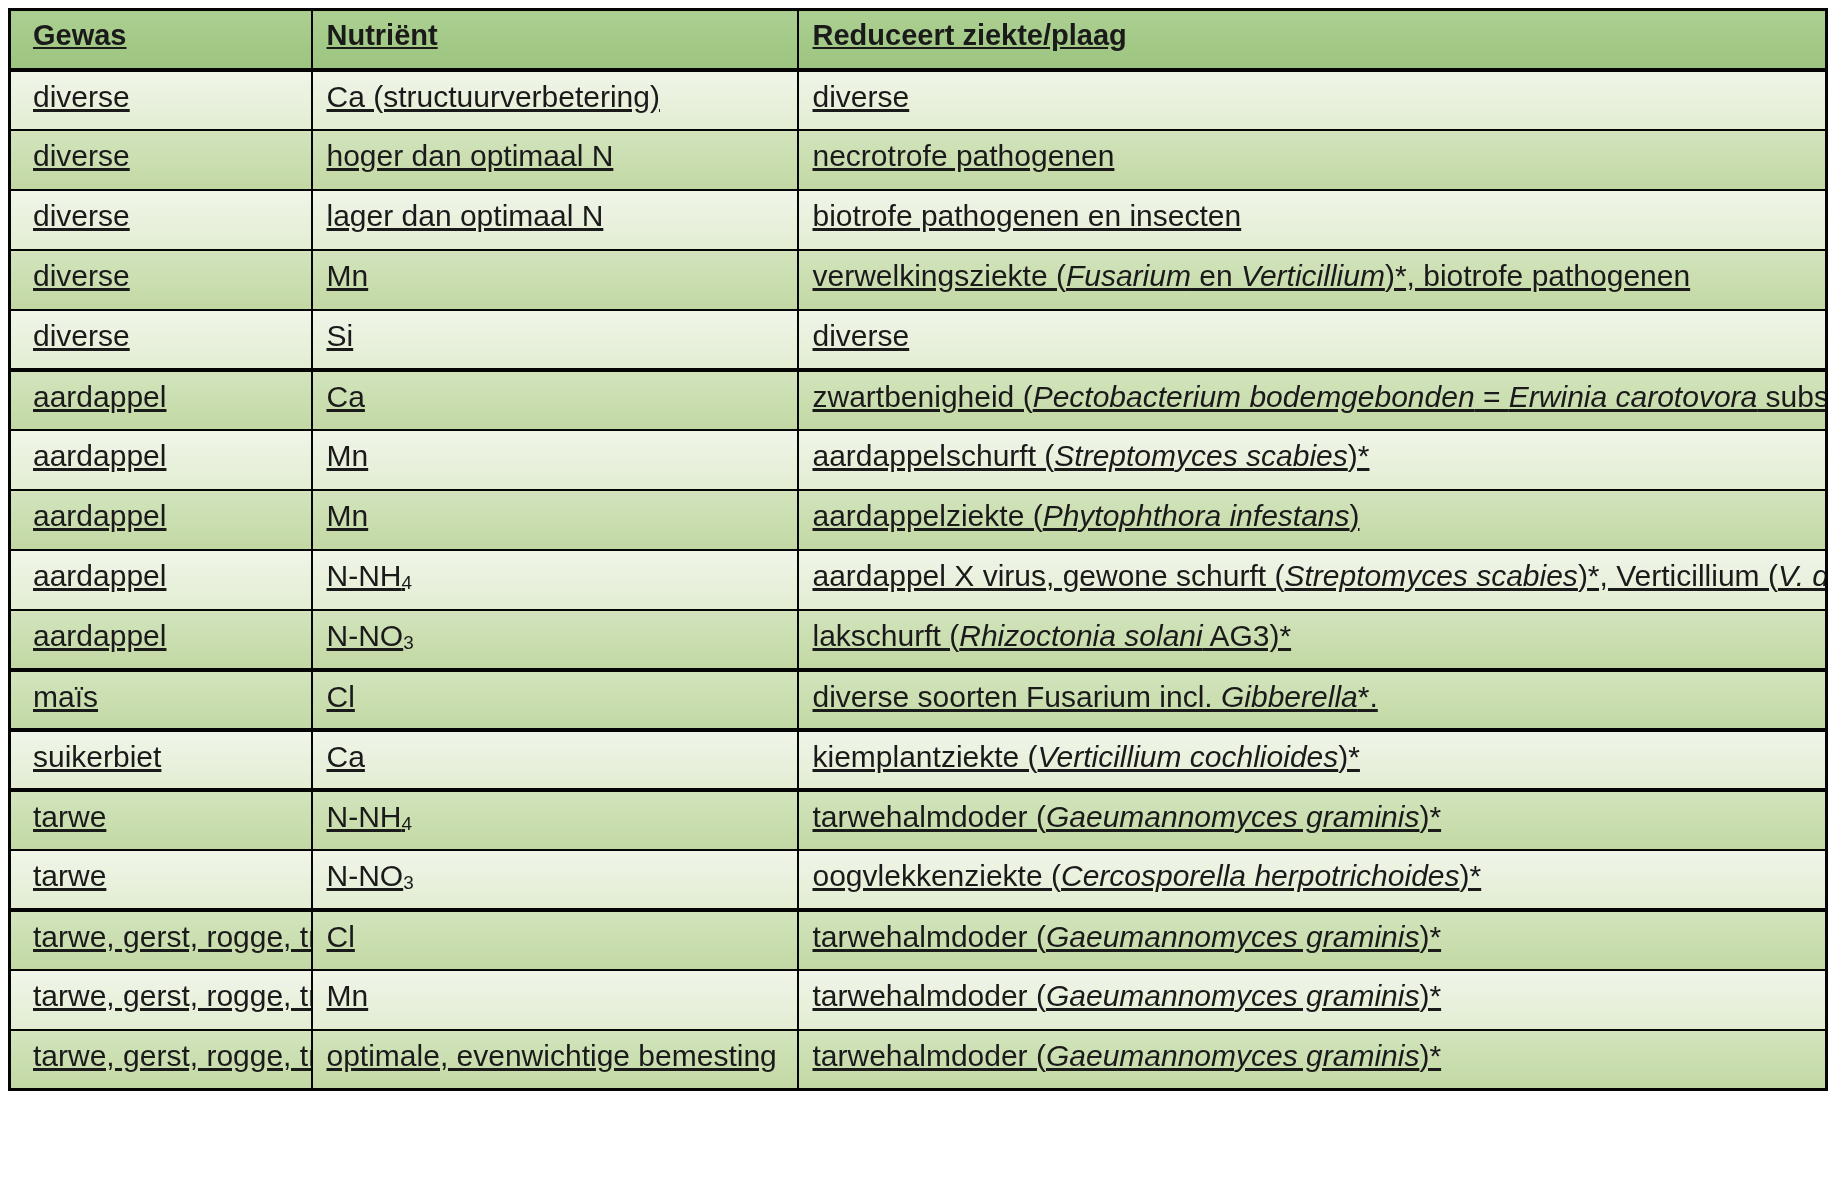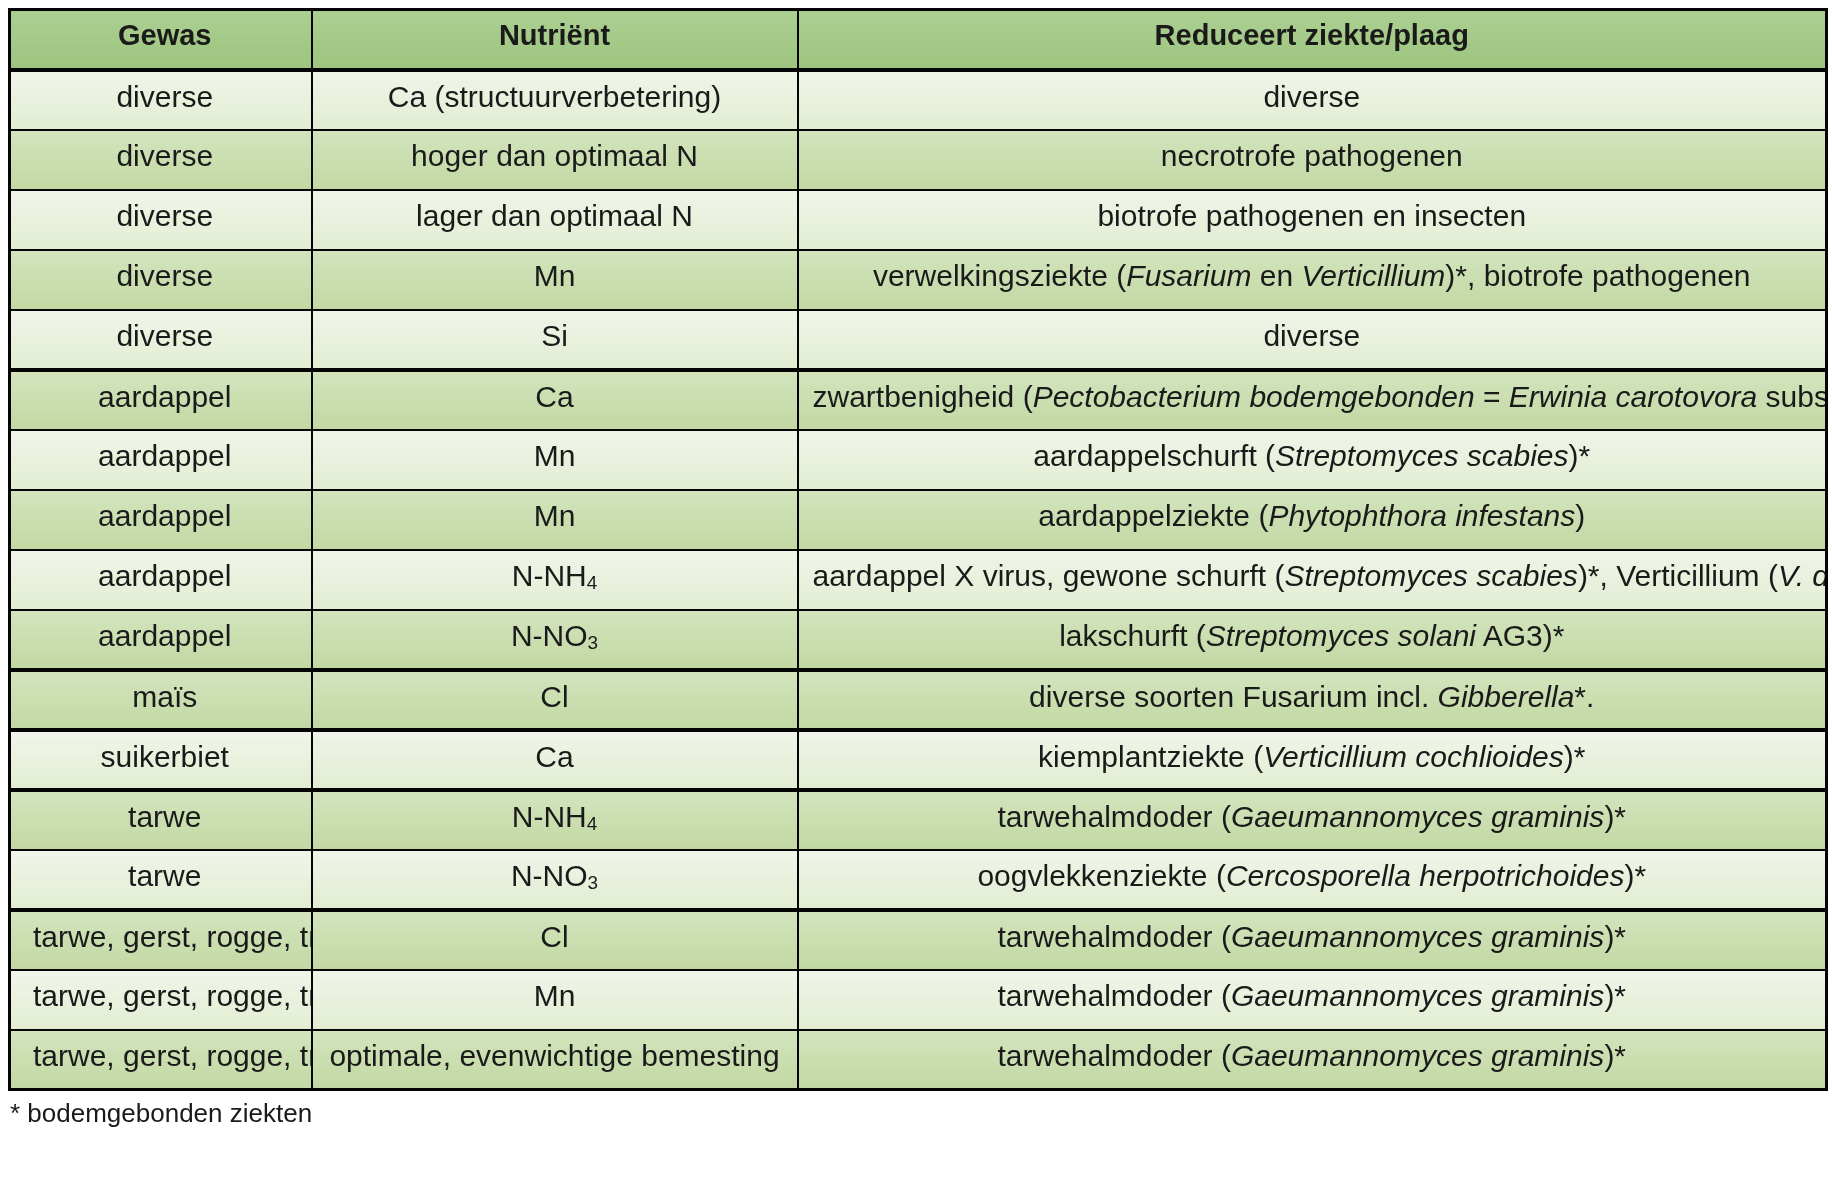--- a/index.html
+++ b/index.html
@@ -23,25 +23,26 @@
     width: 1817px;
     border: 3px solid #050505;
   }
   col.c1 { width: 302px; }
   col.c2 { width: 486px; }
   col.c3 { width: 1029px; }
 
   th, td {
     border: 2px solid #050505;
     vertical-align: top;
-    text-align: center;
+    text-align: left;
     box-sizing: border-box;
     padding: 8px 14px 0 14px;
     overflow: hidden;
     white-space: nowrap;
+    text-decoration: underline;
   }
   th:first-child, td:first-child { padding-left: 22px; }
 
   thead th {
     height: 60px;
     font-size: 29px;
     font-weight: bold;
     background: linear-gradient(180deg, #abcf91 0%, #9dc47f 100%);
     border-bottom: 4px solid #050505;
     border-top: 3px solid #050505;
@@ -133,21 +134,21 @@
           <td><span class="">aardappelziekte (</span><span class="run-italic ">Phytophthora infestans</span><span class="">)</span></td>
         </tr>
         <tr class="row-light">
           <td><span class="">aardappel</span></td>
           <td><span class="">N-NH</span><span class="run-sub">4</span></td>
           <td><span class="">aardappel X virus, gewone schurft (</span><span class="run-italic ">Streptomyces scabies</span><span class="">)*, Verticillium (</span><span class="run-italic ">V. dahliae</span><span class="">)*</span></td>
         </tr>
         <tr class="row-dark">
           <td><span class="">aardappel</span></td>
           <td><span class="">N-NO</span><span class="run-sub">3</span></td>
-          <td><span class="">lakschurft (</span><span class="run-italic ">Streptomyces solani</span><span class=""> AG3)*</span></td>
+          <td><span class="">lakschurft (</span><span class="run-italic ">Rhizoctonia solani</span><span class=""> AG3)*</span></td>
         </tr>
         <tr class="row-dark group-start">
           <td><span class="">maïs</span></td>
           <td><span class="">Cl</span></td>
           <td><span class="">diverse soorten Fusarium incl. </span><span class="run-italic ">Gibberella</span><span class="">*.</span></td>
         </tr>
         <tr class="row-light group-start">
           <td><span class="">suikerbiet</span></td>
           <td><span class="">Ca</span></td>
           <td><span class="">kiemplantziekte (</span><span class="run-italic ">Verticillium cochlioides</span><span class="">)*</span></td>
@@ -173,15 +174,14 @@
           <td><span class="">tarwehalmdoder (</span><span class="run-italic ">Gaeumannomyces graminis</span><span class="">)*</span></td>
         </tr>
         <tr class="row-dark">
           <td><span class="">tarwe, gerst, rogge, triticale</span></td>
           <td><span class="">optimale, evenwichtige bemesting</span></td>
           <td><span class="">tarwehalmdoder (</span><span class="run-italic ">Gaeumannomyces graminis</span><span class="">)*</span></td>
         </tr>
       </tbody>
   </table>
 
-  <div class="footnote">* bodemgebonden ziekten</div>
 
 </div>
 
 </body></html>

